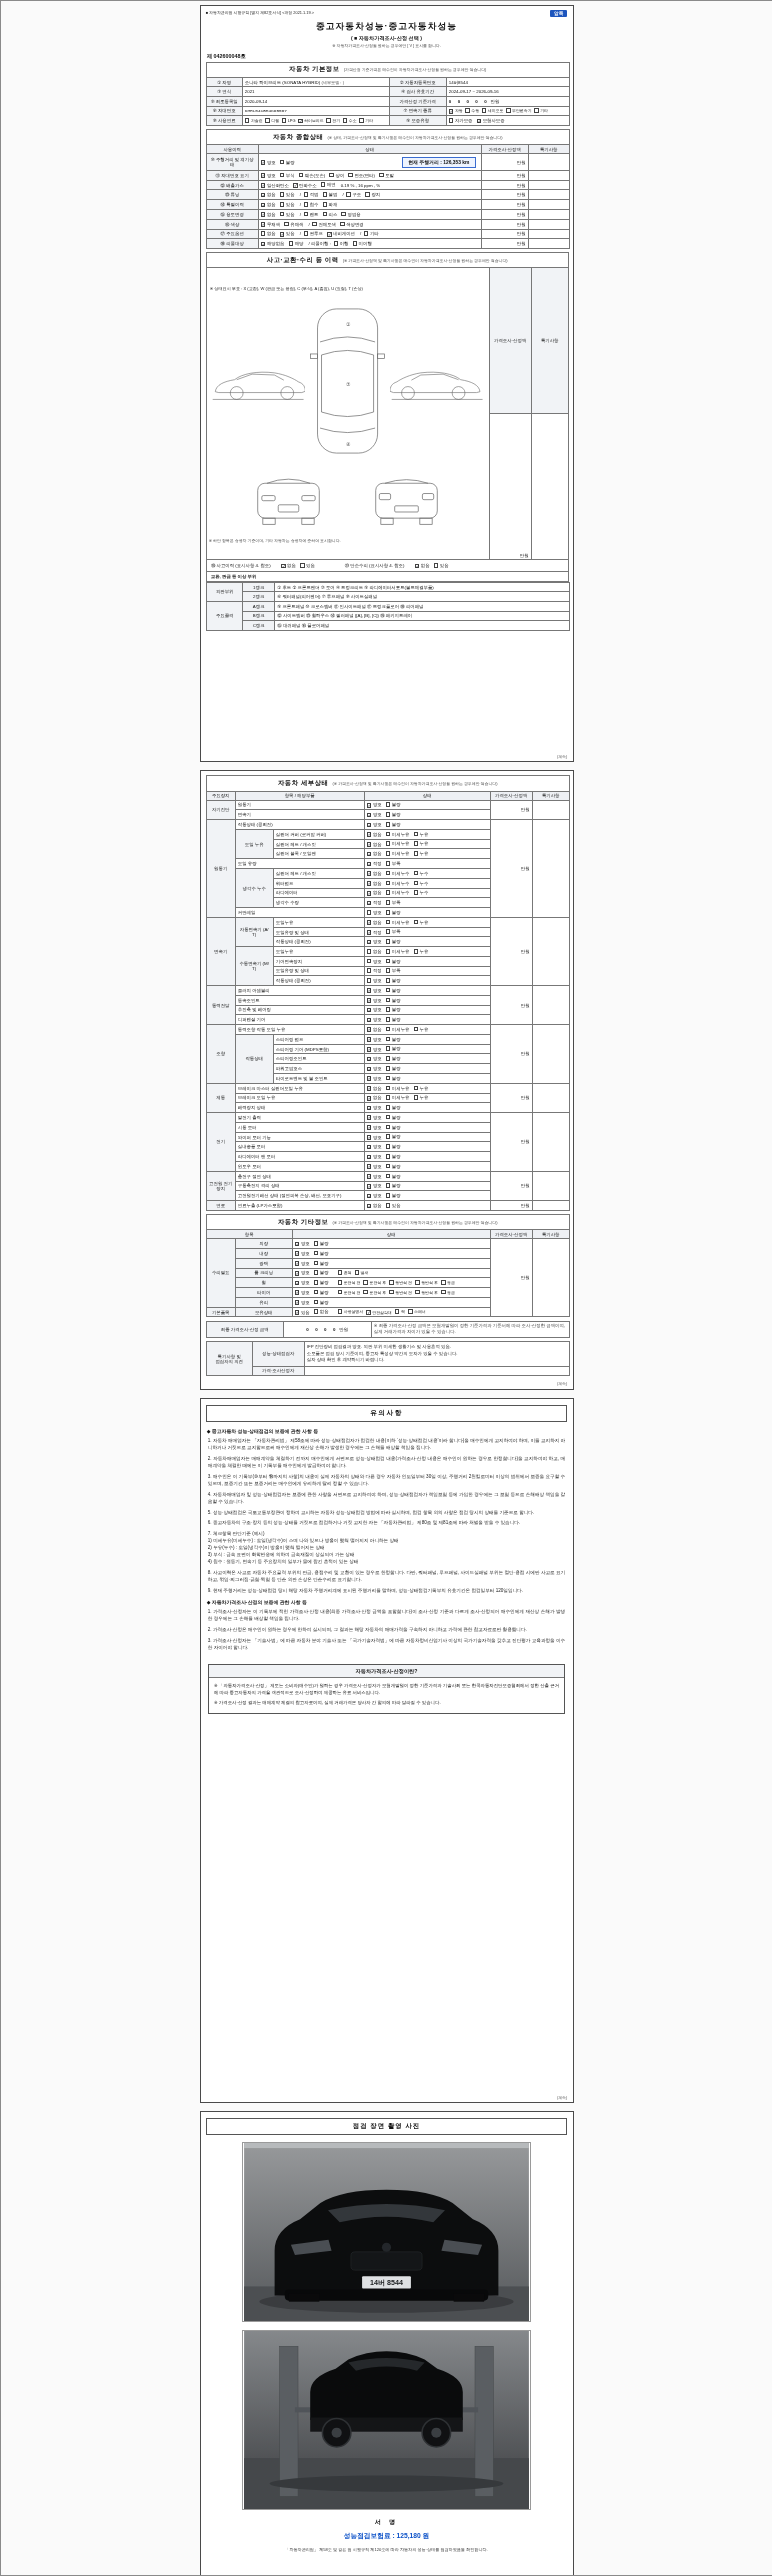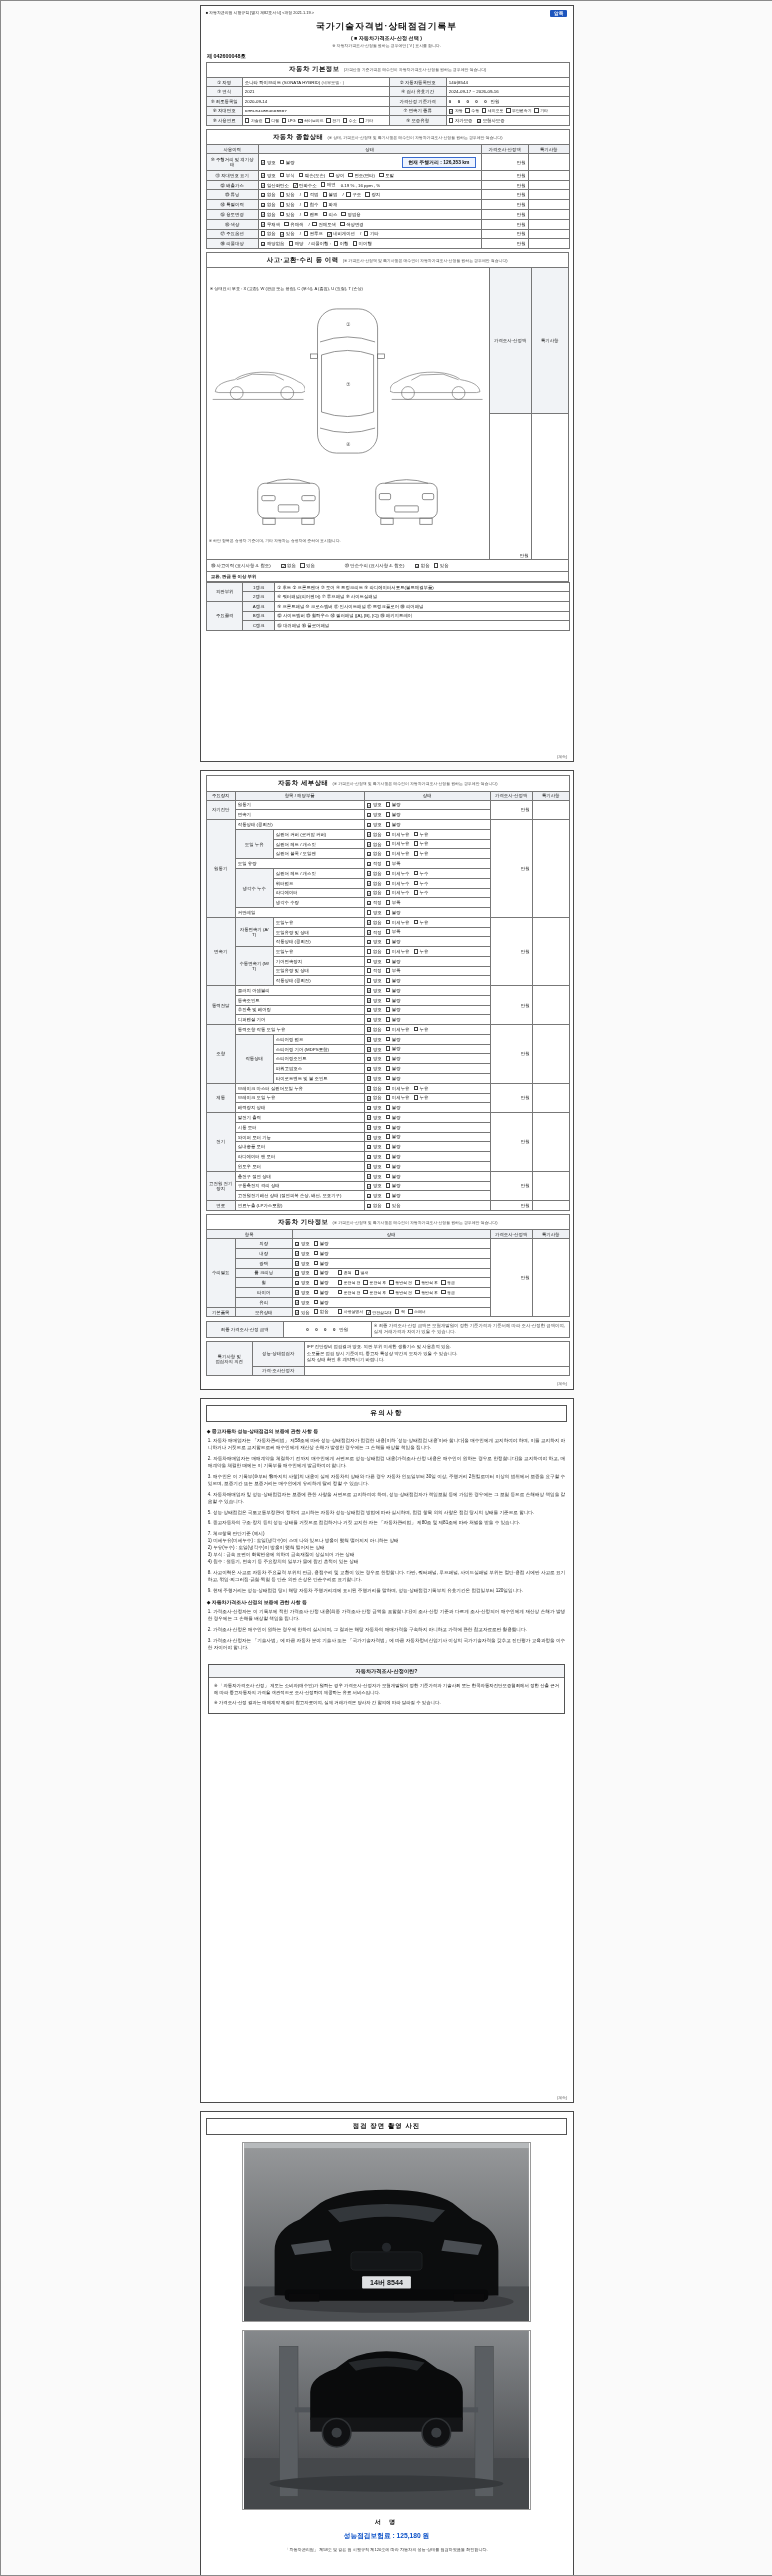--- a/index.html
+++ b/index.html
@@ -80,21 +80,21 @@
 .sign-note{font-size:4.1px;color:#333;margin-top:1.5px;}
 </style>
 </head>
 <body>
 
 <div class="doc">
 
   <div class="page p1">
     <div class="form-ref">■ 자동차관리법 시행규칙 [별지 제82호서식] &lt;개정 2021.1.19.&gt;</div>
     <div class="badge">앞쪽</div>
-    <div class="main-title">국가기술자격법·상태점검기록부</div>
+    <div class="main-title">중고자동차성능·중고자동차성능</div>
     <div class="sub-title">( ■ 자동차가격조사·산정 선택 )</div>
     <div class="title-note">※ 자동차가격조사·산정을 원하는 경우에만 [ V ] 표시를 합니다.</div>
     <div class="doc-no">제 042600048호</div>
 
     <table class="tbl">
       <colgroup>
           <col style="width:36px">
           <col style="width:77px">
           <col style="width:70px">
           <col style="width:57px">

